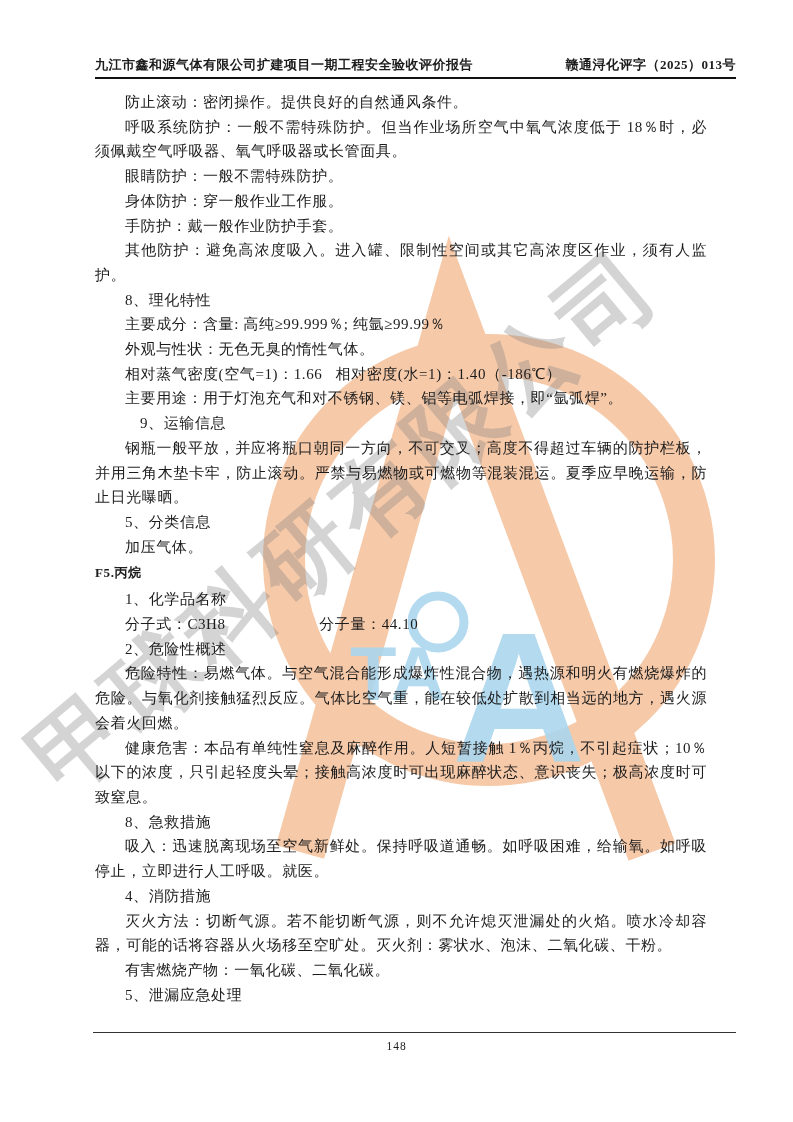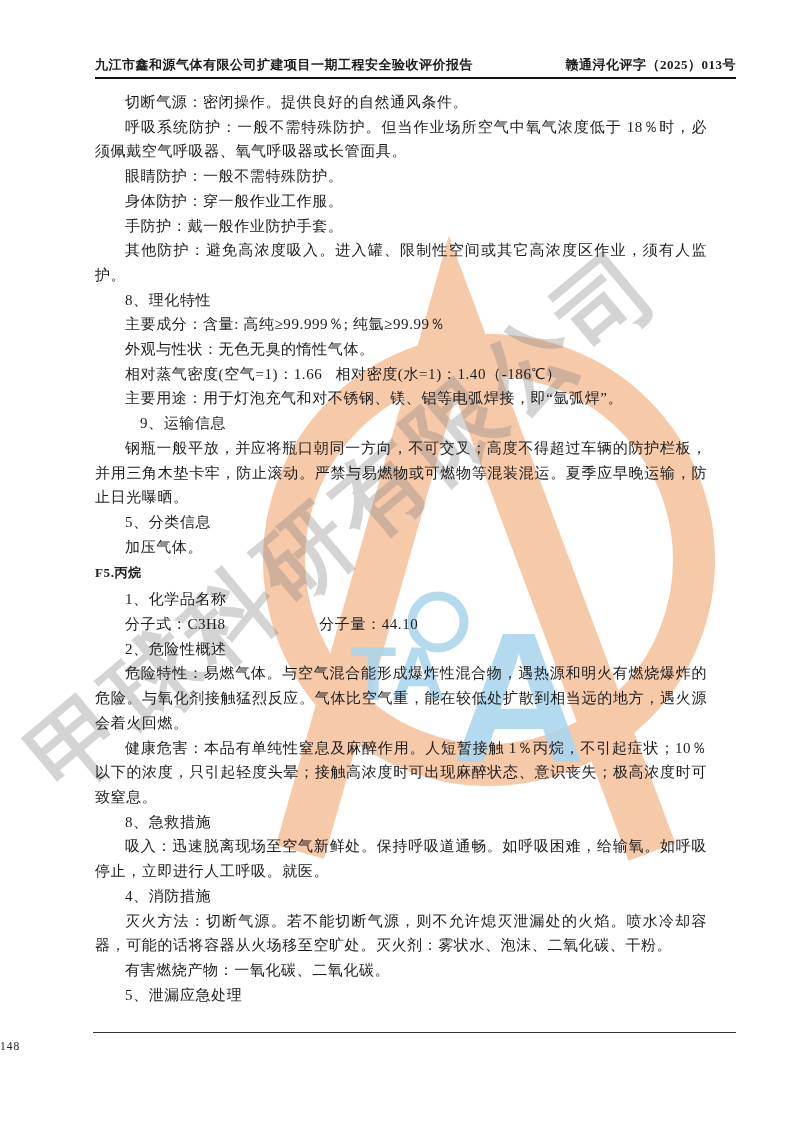--- a/index.html
+++ b/index.html
@@ -53,21 +53,21 @@
     font-size:13px;
     line-height:28px;
     text-align:left;
   }
   .footer-line{
     position:absolute;left:93px;right:57px;top:1032px;
     border-top:1px solid #333;height:0;
   }
   .page-number{
     position:absolute;left:0;right:0;top:1040px;
-    text-align:left;font-size:11.5px;letter-spacing:1px;
+    text-align:center;font-size:11.5px;letter-spacing:1px;
   }
 </style>
 </head>
 <body>
 
 <div class="page">
 
   <div class="wm-layer">
     <svg width="793" height="1122" viewBox="0 0 793 1122">
       <g fill="none" opacity="0.95">
@@ -84,21 +84,21 @@
   </div>
 
   <div class="layer">
 
     <div class="header">
       <span>九江市鑫和源气体有限公司扩建项目一期工程安全验收评价报告</span>
       <span>赣通浔化评字（2025）013号</span>
     </div>
 
     <div class="content">
-        <p class="para" style="text-indent: 2em;">切断气源：密闭操作。提供良好的自然通风条件。</p>
+        <p class="para" style="text-indent: 2em;">防止滚动：密闭操作。提供良好的自然通风条件。</p>
         <p class="para" style="text-indent: 2em;">呼吸系统防护：一般不需特殊防护。但当作业场所空气中氧气浓度低于 18％时，必须佩戴空气呼吸器、氧气呼吸器或长管面具。</p>
         <p class="para" style="text-indent: 2em;">眼睛防护：一般不需特殊防护。</p>
         <p class="para" style="text-indent: 2em;">身体防护：穿一般作业工作服。</p>
         <p class="para" style="text-indent: 2em;">手防护：戴一般作业防护手套。</p>
         <p class="para" style="text-indent: 2em;">其他防护：避免高浓度吸入。进入罐、限制性空间或其它高浓度区作业，须有人监护。</p>
         <p class="para" style="text-indent: 2em;">8、理化特性</p>
         <p class="para" style="text-indent: 2em;">主要成分：含量: 高纯≥99.999％; 纯氩≥99.99％</p>
         <p class="para" style="text-indent: 2em;">外观与性状：无色无臭的惰性气体。</p>
         <p class="para" style="text-indent: 2em;">相对蒸气密度(空气=1)：1.66   相对密度(水=1)：1.40（-186℃）</p>
         <p class="para" style="text-indent: 2em;">主要用途：用于灯泡充气和对不锈钢、镁、铝等电弧焊接，即“氩弧焊”。</p>

